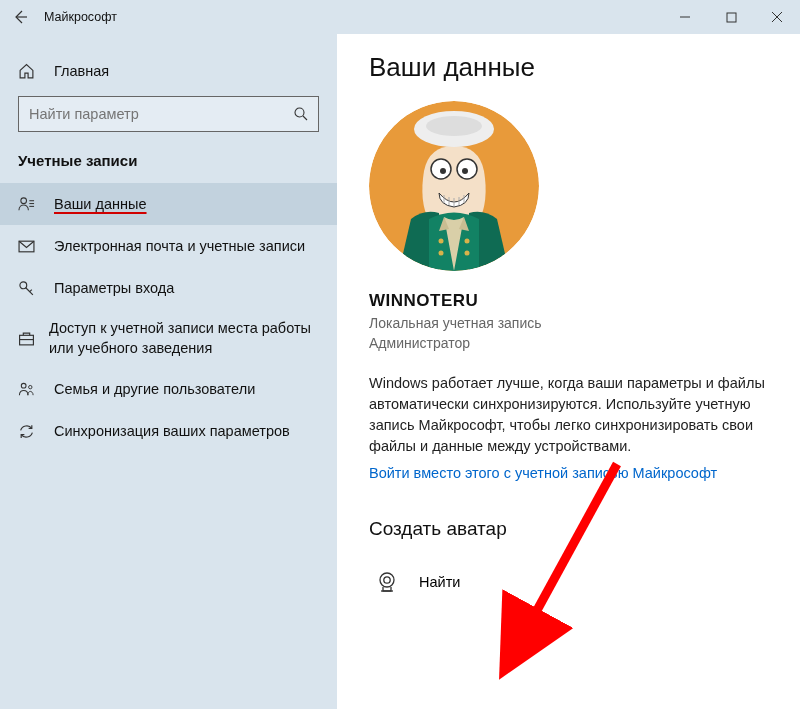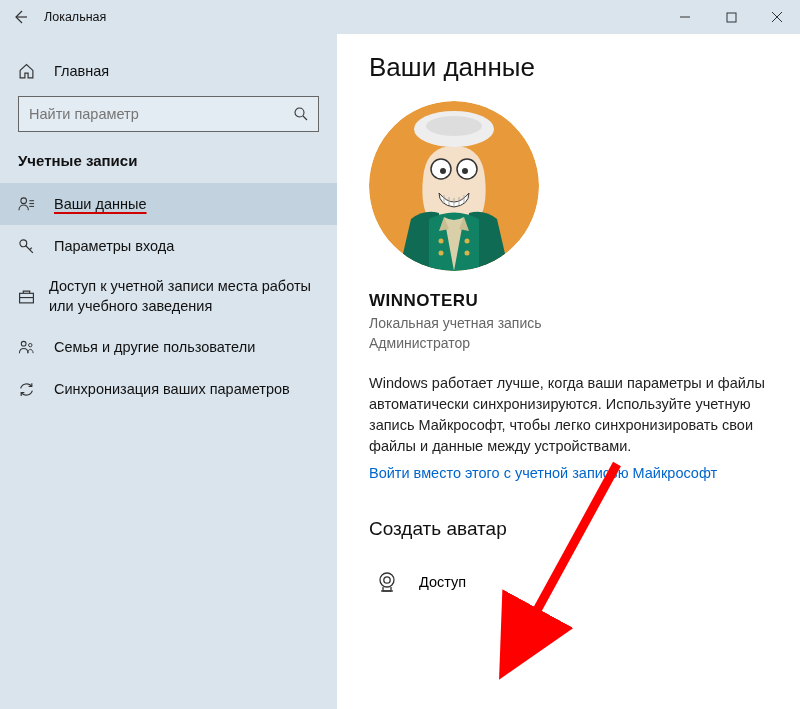--- a/index.html
+++ b/index.html
@@ -59,21 +59,21 @@
 </head>
 <body>
 
 <div class="titlebar">
   <div class="back">
     <svg width="16" height="16" viewBox="0 0 16 16">
         <path d="M10 2 L4 8 L10 14" fill="none" stroke="#333" stroke-width="1.2"></path>
         <path d="M4 8 L15 8" fill="none" stroke="#333" stroke-width="1.2"></path>
       </svg>
   </div>
-  <div class="title">Локальная</div>
+  <div class="title">Майкрософт</div>
   <div class="winctrls">
     <div class="btn">
       <svg width="12" height="12" viewBox="0 0 12 12">
           <line x1="1" y1="6" x2="11" y2="6"></line>
         </svg>
     </div>
     <div class="btn">
       <svg width="11" height="11" viewBox="0 0 11 11">
           <rect x="1" y="1" width="9" height="9" fill="none"></rect>
         </svg>
@@ -120,20 +120,29 @@
               <circle cx="6" cy="5" r="3" fill="none" stroke="#333" stroke-width="1.1"></circle>
               <path d="M1 15 C1 11 4 9.5 6 9.5 C8 9.5 11 11 11 15" fill="none" stroke="#333" stroke-width="1.1"></path>
               <line x1="12" y1="5" x2="17" y2="5" stroke="#333" stroke-width="1.1"></line>
               <line x1="12" y1="8" x2="17" y2="8" stroke="#333" stroke-width="1.1"></line>
               <line x1="12" y1="11" x2="17" y2="11" stroke="#333" stroke-width="1.1"></line>
             </svg>
         </span>
         <span class="label">Ваши данные</span>
       </div>
 
+      <div class="sb-row">
+        <span class="ico">
+          <svg width="17" height="17" viewBox="0 0 16 16">
+              <rect x="1" y="3" width="14" height="10" fill="none" stroke="#333" stroke-width="1.1"></rect>
+              <path d="M1 3 L8 9 L15 3" fill="none" stroke="#333" stroke-width="1.1"></path>
+            </svg>
+        </span>
+        <span class="label">Электронная почта и учетные записи</span>
+      </div>
 
       <div class="sb-row">
         <span class="ico">
           <svg width="17" height="17" viewBox="0 0 16 16">
               <circle cx="5" cy="5" r="3.2" fill="none" stroke="#333" stroke-width="1.1"></circle>
               <line x1="7.3" y1="7.3" x2="14" y2="14" stroke="#333" stroke-width="1.1"></line>
               <line x1="11" y1="11" x2="13" y2="9" stroke="#333" stroke-width="1.1"></line>
             </svg>
         </span>
         <span class="label">Параметры входа</span>
@@ -227,21 +236,21 @@
 
     <div class="create-row">
       <span class="cico">
         <svg width="24" height="24" viewBox="0 0 24 24">
             <circle cx="12" cy="10" r="7" fill="none" stroke="#333" stroke-width="1.3"></circle>
             <circle cx="12" cy="10" r="3.2" fill="none" stroke="#333" stroke-width="1.3"></circle>
             <path d="M8 17 L8 21 L16 21 L16 17" fill="none" stroke="#333" stroke-width="1.3"></path>
             <line x1="6" y1="21" x2="18" y2="21" stroke="#333" stroke-width="1.3"></line>
           </svg>
       </span>
-      <span>Доступ</span>
+      <span>Найти</span>
     </div>
 
 
     
     <svg class="arrow-overlay">
       <defs>
         <marker id="ah" markerWidth="9" markerHeight="9" refX="6" refY="4.5" orient="auto">
           <path d="M0 0 L9 4.5 L0 9 Z" fill="#ff0000"></path>
         </marker>
       </defs>

